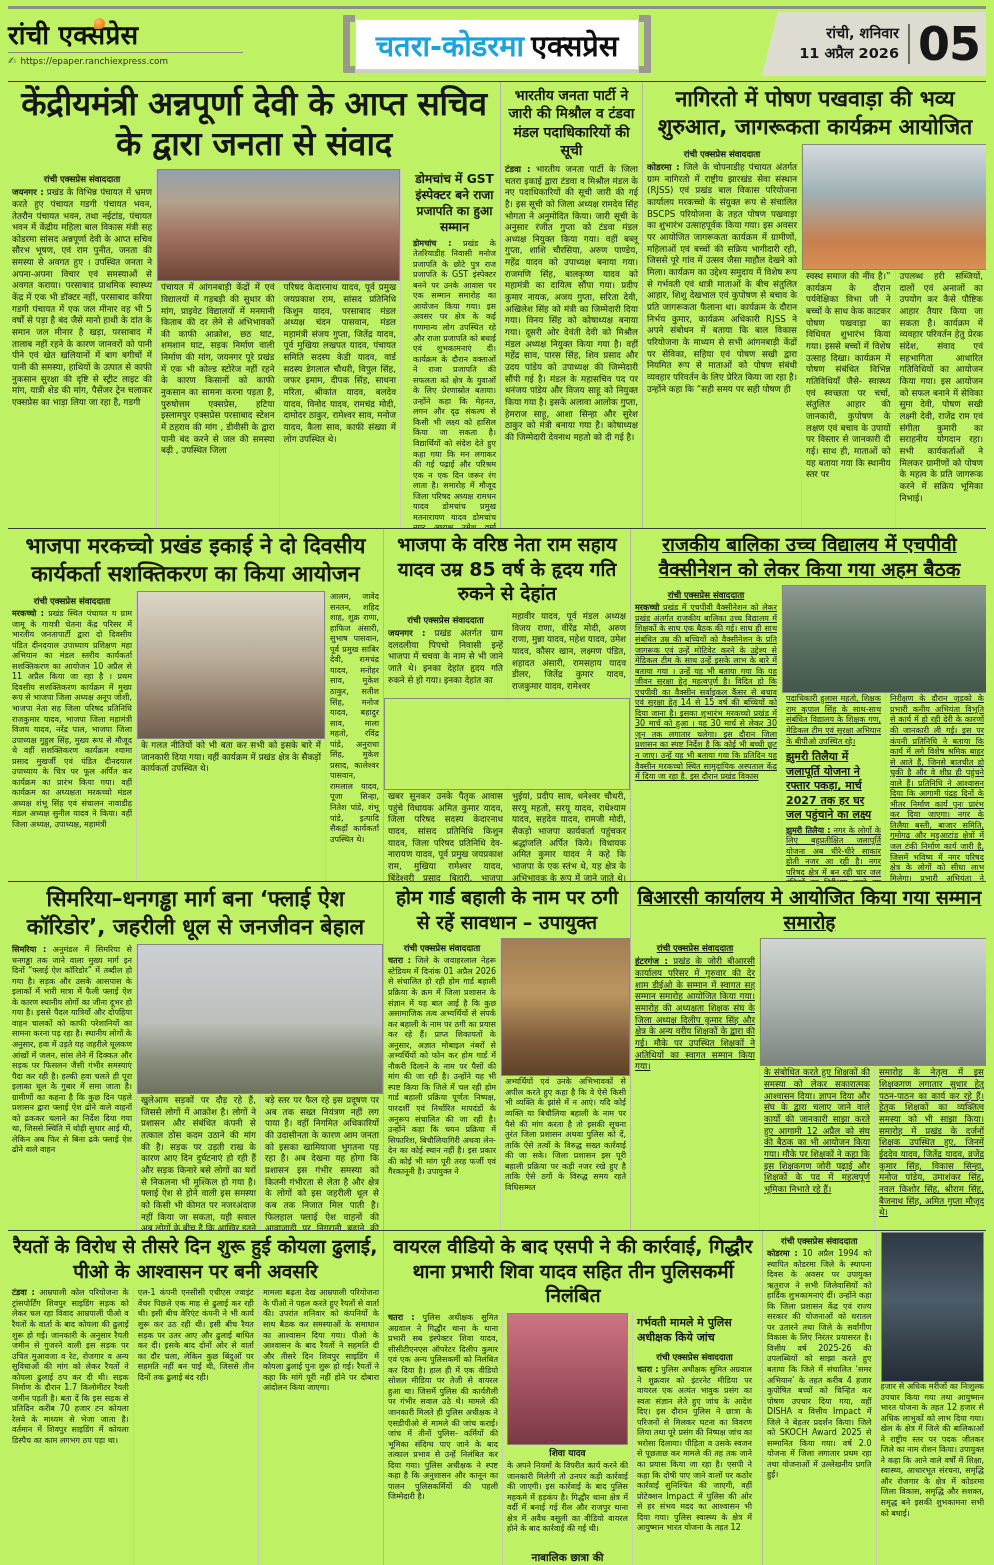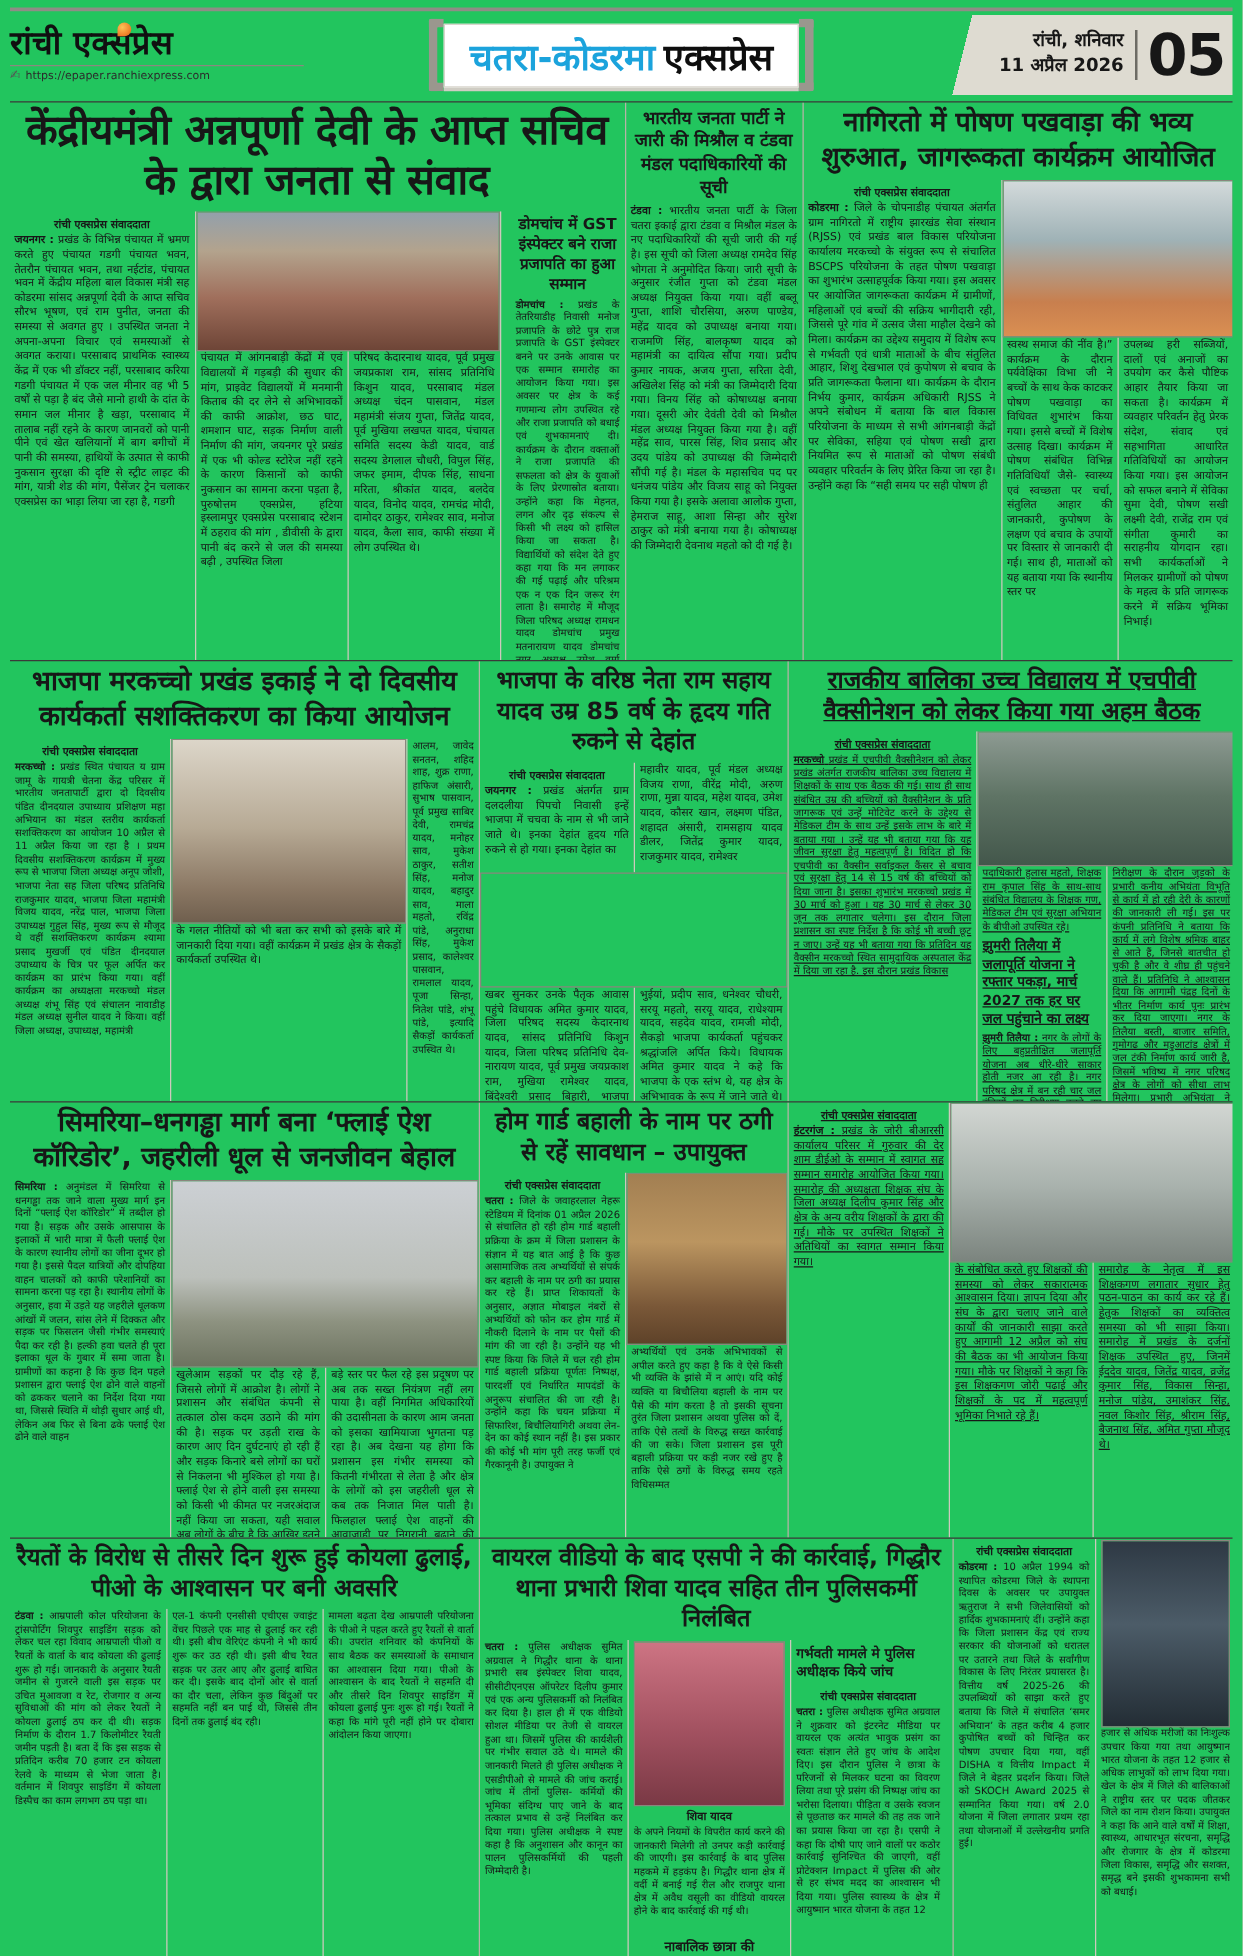--- a/index.html
+++ b/index.html
@@ -1,16 +1,16 @@
 <!DOCTYPE html>
 <html><head>
 <meta charset="utf-8">
 <style>
   html,body{margin:0;padding:0;background:#cfccc3;}
-  .page{width:994px;height:1565px;background:#22c55e;box-sizing:border-box;padding:6px 8px 4px;
+  .page{width:994px;height:1565px;background:#bef264;box-sizing:border-box;padding:6px 8px 4px;
         font-family:"DejaVu Sans",sans-serif;color:#171717;overflow:hidden;position:relative;}
   .toprule{height:3px;background:#8f8d86;margin-bottom:3px;}
   
   .mast{display:flex;align-items:stretch;height:64px;margin-bottom:5px;}
   .mast-left{width:235px;display:flex;flex-direction:column;justify-content:center;}
   .logo{font-size:26px;font-weight:800;color:#101010;line-height:1.05;letter-spacing:.3px;position:relative;}
   .logo-flame{position:absolute;left:86px;top:-4px;width:11px;height:11px;border-radius:50% 50% 50% 0;
         background:radial-gradient(circle at 35% 35%,#ffc257,#e85d10);}
   .logo-url{font-size:8.8px;color:#2c2c2c;border-top:1.5px solid #8b887f;margin-top:3px;padding-top:2px;display:flex;gap:4px;align-items:center;}
   .url-ico{font-size:10px;color:#555;}
@@ -59,21 +59,21 @@
   .p-koderma{background:linear-gradient(180deg,#2e3944 0%,#4c5c68 45%,#232d35 100%);}
   
   .w100{width:100px;flex:0 0 100px;padding-left:12px;} .w116{width:116px;flex:0 0 116px;}
   .w118{width:118px;flex:0 0 118px;} .w124{width:124px;flex:0 0 124px;}
   .w128{width:128px;flex:0 0 128px;} .w130{width:130px;flex:0 0 130px;}
   .w148{width:148px;flex:0 0 148px;} .w150{width:150px;flex:0 0 150px;} .w158{width:158px;flex:0 0 158px;}
   .w58{width:58px;flex:0 0 58px;}
   .half{flex:1 1 50%;}
   .h92{height:92px;} .h108{height:108px;} .h112{height:112px;} .h126{height:126px;} .h128{height:128px;}
   .h132{height:132px;} .h138{height:138px;} .h148{height:148px;} .h150{height:150px;}
-  .band1{height:446px;justify-content:center;} .band2{height:352px;} .band3{height:348px;} .band4{height:336px;}
+  .band1{height:446px;} .band2{height:352px;} .band3{height:348px;} .band4{height:336px;}
   .groupA{width:492px;flex:0 0 492px;display:flex;flex-direction:column;overflow:hidden;}
   .bjpcol{width:142px;flex:0 0 142px;}
   .nut{width:344px;flex:0 0 344px;display:flex;flex-direction:column;overflow:hidden;}
   .art-l2{width:375px;flex:0 0 375px;display:flex;flex-direction:column;overflow:hidden;}
   .art-m2{width:246px;flex:0 0 246px;display:flex;flex-direction:column;overflow:hidden;}
   .art-r2{width:357px;flex:0 0 357px;display:flex;flex-direction:column;overflow:hidden;text-decoration:underline;}
   .art-m4{width:378px;flex:0 0 378px;display:flex;flex-direction:column;overflow:hidden;}
   .art-r4{width:225px;flex:0 0 225px;display:flex;flex-direction:column;overflow:hidden;}
 </style>
 </head>
@@ -235,20 +235,21 @@
           <p class="bt tiny"><b class="dl">चतरा :</b> <span>जिले के जवाहरलाल नेहरू स्टेडियम में दिनांक 01 अप्रैल 2026 से संचालित हो रही होम गार्ड बहाली प्रक्रिया के क्रम में जिला प्रशासन के संज्ञान में यह बात आई है कि कुछ असामाजिक तत्व अभ्यर्थियों से संपर्क कर बहाली के नाम पर ठगी का प्रयास कर रहे हैं। प्राप्त शिकायतों के अनुसार, अज्ञात मोबाइल नंबरों से अभ्यर्थियों को फोन कर होम गार्ड में नौकरी दिलाने के नाम पर पैसों की मांग की जा रही है। उन्होंने यह भी स्पष्ट किया कि जिले में चल रही होम गार्ड बहाली प्रक्रिया पूर्णतः निष्पक्ष, पारदर्शी एवं निर्धारित मापदंडों के अनुरूप संचालित की जा रही है। उन्होंने कहा कि चयन प्रक्रिया में सिफारिश, बिचौलियागिरी अथवा लेन-देन का कोई स्थान नहीं है। इस प्रकार की कोई भी मांग पूरी तरह फर्जी एवं गैरकानूनी है। उपायुक्त ने</span></p>
         </div>
         <div class="stack grow">
           <div class="photo p-homeguard h138"></div>
           <p class="bt tiny col grow">अभ्यर्थियों एवं उनके अभिभावकों से अपील करते हुए कहा है कि वे ऐसे किसी भी व्यक्ति के झांसे में न आएं। यदि कोई व्यक्ति या बिचौलिया बहाली के नाम पर पैसे की मांग करता है तो इसकी सूचना तुरंत जिला प्रशासन अथवा पुलिस को दें, ताकि ऐसे तत्वों के विरुद्ध सख्त कार्रवाई की जा सके। जिला प्रशासन इस पूरी बहाली प्रक्रिया पर कड़ी नजर रखे हुए है ताकि ऐसे ठगों के विरुद्ध समय रहते विधिसम्मत</p>
         </div>
       </div>
     </div>
 
     <div class="art-r2">
+      <h2 class="hl-md">बिआरसी कार्यालय मे आयोजित किया गया सम्मान समारोह</h2>
       <div class="row grow">
         <div class="col w128 stack">
           <div class="byline">रांची एक्सप्रेस संवाददाता</div>
           <p class="bt"><b class="dl">हंटरगंज :</b> <span>प्रखंड के जोरी बीआरसी कार्यालय परिसर में गुरुवार की देर शाम डीईओ के सम्मान में स्वागत सह सम्मान समारोह आयोजित किया गया। समारोह की अध्यक्षता शिक्षक संघ के जिला अध्यक्ष दिलीप कुमार सिंह और क्षेत्र के अन्य वरीय शिक्षकों के द्वारा की गई। मौके पर उपस्थित शिक्षकों ने अतिथियों का स्वागत सम्मान किया गया।</span></p>
         </div>
         <div class="stack grow">
           <div class="photo p-brc h128"></div>
           <div class="row grow">
             <p class="bt col half">के संबोधित करते हुए शिक्षकों की समस्या को लेकर सकारात्मक आश्वासन दिया। ज्ञापन दिया और संघ के द्वारा चलाए जाने वाले कार्यों की जानकारी साझा करते हुए आगामी 12 अप्रैल को संघ की बैठक का भी आयोजन किया गया। मौके पर शिक्षकों ने कहा कि इस शिक्षकगण जोरी पढ़ाई और शिक्षकों के पद में महत्वपूर्ण भूमिका निभाते रहे हैं।</p>
             <p class="bt col half">समारोह के नेतृत्व में इस शिक्षकगण लगातार सुधार हेतु पठन-पाठन का कार्य कर रहे हैं। हेतुक शिक्षकों का व्यक्तित्व समस्या को भी साझा किया। समारोह में प्रखंड के दर्जनों शिक्षक उपस्थित हुए, जिनमें ईददेव यादव, जितेंद्र यादव, व्रजेंद्र कुमार सिंह, विकास सिन्हा, मनोज पांडेय, उमाशंकर सिंह, नवल किशोर सिंह, श्रीराम सिंह, बैजनाथ सिंह, अमित गुप्ता मौजूद थे।</p>

